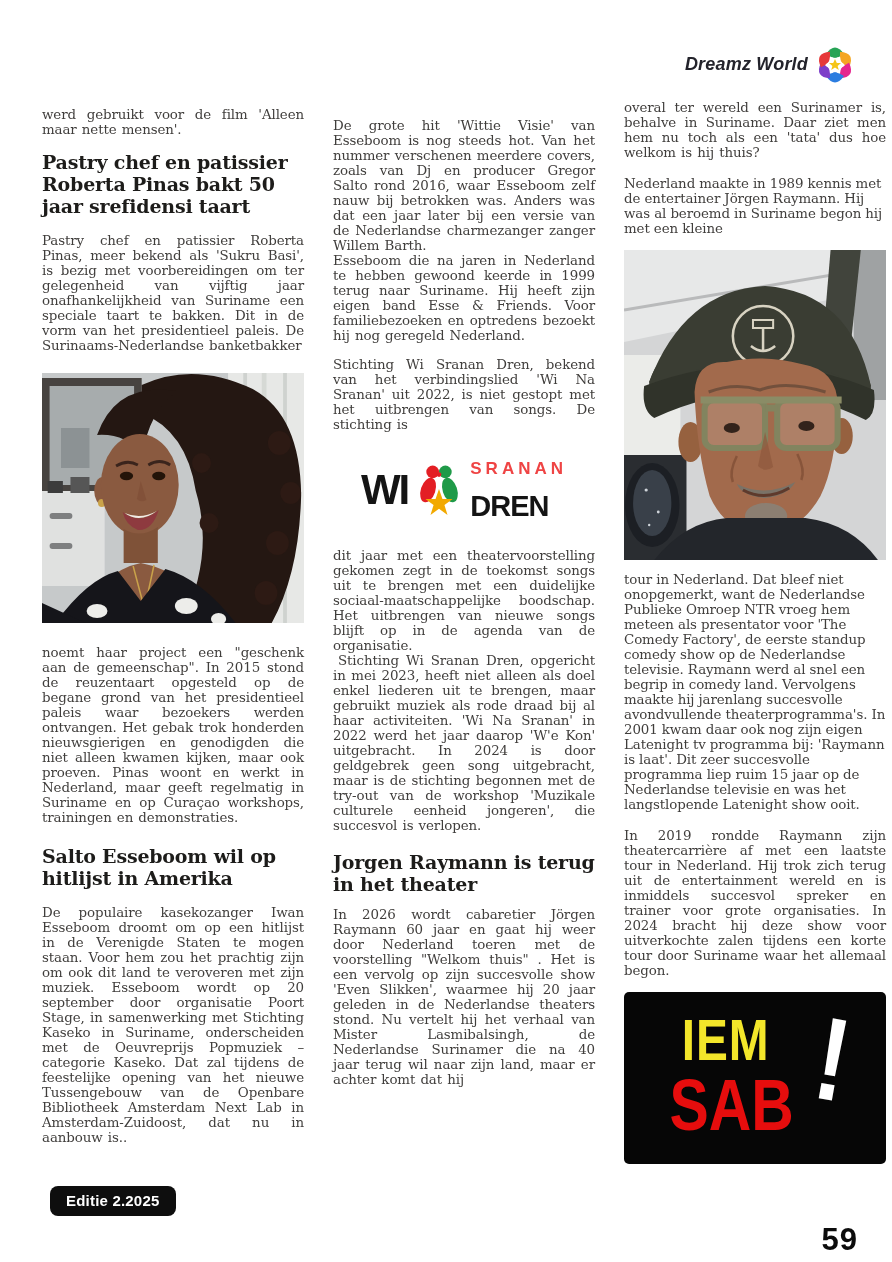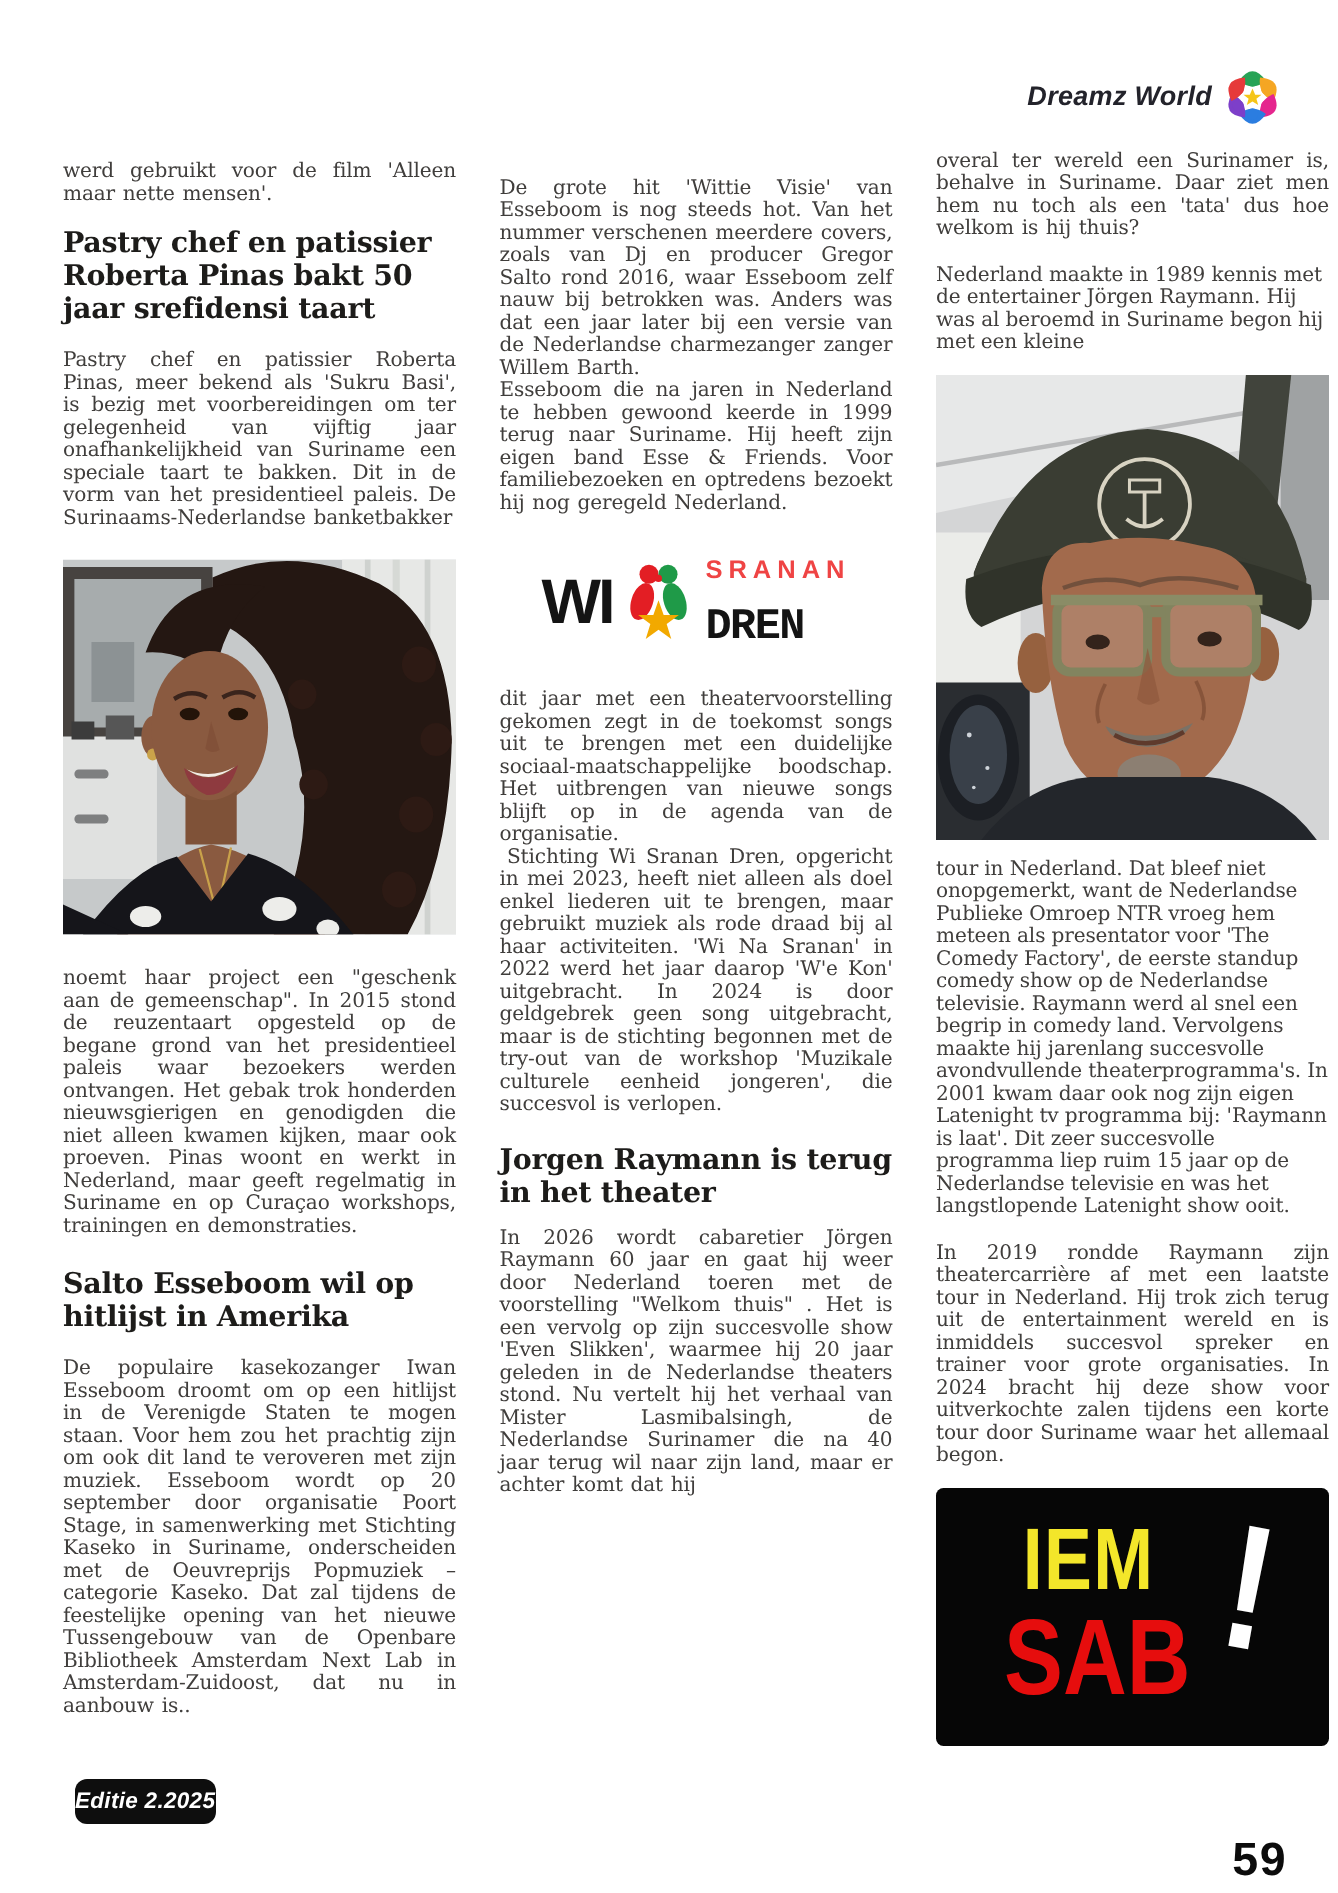--- a/index.html
+++ b/index.html
@@ -21,34 +21,34 @@
   .mt16{margin-top:16px!important;}.mt18{margin-top:18px!important;}.mt20{margin-top:20px!important;}
   .mt22{margin-top:22px!important;}
   .photo{display:block;width:100%;}
   
   .wi-logo{margin-top:22px;height:72px;display:flex;align-items:center;justify-content:center;
            font-family:"Liberation Sans",sans-serif;}
   .wi-word{font-size:42px;font-weight:900;color:#141414;letter-spacing:-2px;}
   .wi-icon{width:58px;height:62px;margin:0 2px;}
   .wi-stack{display:flex;flex-direction:column;line-height:1;}
   .wi-sranan{color:#ef4444;font-size:17px;font-weight:bold;letter-spacing:4px;}
-  .wi-dren{color:#141414;font-size:29px;font-weight:900;letter-spacing:-1px;margin-top:15px;font-family:Liberation Mono, monospace;}
+  .wi-dren{color:#141414;font-size:29px;font-weight:900;letter-spacing:-1px;margin-top:15px;}
   
   .iem-box{position:relative;margin-top:14px;width:100%;height:172px;background:#060606;
            border-radius:5px;overflow:hidden;font-family:"Liberation Sans",sans-serif;}
   .iem-top{position:absolute;left:54px;top:18px;font-size:52px;font-weight:900;color:#f3e62a;
            transform:scale(.92,1.12);letter-spacing:1px;}
   .iem-bottom{position:absolute;left:40px;top:76px;font-size:64px;font-weight:900;color:#e60d0d;
               transform:scale(.92,1.12);letter-spacing:0px;}
   .iem-bang{position:absolute;right:34px;top:8px;font-size:118px;font-weight:900;color:#ffffff;
             transform:rotate(10deg) scale(.8,1);line-height:1;}
   
   .edition-badge{position:absolute;left:50px;top:1186px;background:#0e0e0e;color:#ffffff;
-                 font-family:"Liberation Sans",sans-serif;font-style:italic;font-weight:bold;
-                 font-size:15px;padding:6px 0 7px;border-radius:8px;letter-spacing:.2px;}
+                 font-family:"Liberation Sans",sans-serif;font-weight:bold;
+                 font-size:15px;padding:6px 16px 7px;border-radius:8px;letter-spacing:.2px;}
   .page-number{position:absolute;right:34px;top:1174px;font-family:"Liberation Sans",sans-serif;
                font-weight:900;font-size:31px;color:#0c0c0c;letter-spacing:1px;margin-top:48px;}
 </style>
 </head>
 <body>
 
 <div class="page">
 
   <div class="brand">Dreamz World</div>
   <svg class="brand-logo" viewBox="-25 -25 50 50">
@@ -130,20 +130,21 @@
       </svg>
 
       <p class="mt22">noemt haar project een "geschenk aan de gemeenschap". In 2015 stond de reuzentaart opgesteld op de begane grond van het presidentieel paleis waar bezoekers werden ontvangen. Het gebak trok honderden nieuwsgierigen en genodigden die niet alleen kwamen kijken, maar ook proeven. Pinas  woont en werkt in Nederland, maar geeft regelmatig in Suriname en op Curaçao workshops, trainingen en demonstraties.</p>
       <h3 class="mt20">Salto Esseboom wil op hitlijst in Amerika</h3>
       <p class="mt16">De populaire kasekozanger Iwan Esseboom droomt om op een hitlijst in de Verenigde Staten te mogen staan.  Voor hem zou het  prachtig zijn om ook  dit land te veroveren met zijn muziek. Esseboom wordt op 20 september door organisatie Poort Stage, in samenwerking met Stichting Kaseko in Suriname,  onderscheiden met de Oeuvreprijs Popmuziek – categorie Kaseko. Dat zal tijdens de feestelijke opening van het nieuwe Tussengebouw van de Openbare Bibliotheek Amsterdam Next Lab in Amsterdam-Zuidoost, dat nu in aanbouw is..</p>
     </div>
 
     <div class="col" style="padding-top:18px;">
       <p>De grote hit 'Wittie Visie' van Esseboom is nog steeds hot.  Van het nummer verschenen meerdere covers, zoals van Dj en producer Gregor Salto rond 2016, waar Esseboom zelf nauw bij betrokken was. Anders was dat een jaar later bij een versie van de Nederlandse charmezanger zanger Willem Barth.</p>
       <p>Esseboom die na jaren in Nederland te hebben gewoond keerde in 1999 terug naar Suriname.  Hij heeft zijn eigen band Esse &amp; Friends. Voor familiebezoeken en optredens bezoekt hij nog geregeld Nederland.</p>
+      <p class="mt14">Stichting Wi Sranan Dren, bekend van het verbindingslied 'Wi Na Sranan' uit 2022, is niet gestopt met het uitbrengen van songs. De stichting is</p>
 
       <div class="wi-logo">
         <span class="wi-word">WI</span>
         <svg class="wi-icon" viewBox="0 0 64 64">
           <ellipse cx="20" cy="32" rx="8" ry="14" transform="rotate(18 20 32)" fill="#e31e24"></ellipse>
           <circle cx="25" cy="12" r="7" fill="#e31e24"></circle>
           <ellipse cx="44" cy="32" rx="8" ry="14" transform="rotate(-18 44 32)" fill="#1f9a48"></ellipse>
           <circle cx="39" cy="12" r="7" fill="#1f9a48"></circle>
           <circle cx="32" cy="15" r="2.6" fill="#e31e24"></circle>
           <polygon fill="#f2a900" points="32,31 35.8,42 47,42 38,48.6 41.4,59.5 32,52.8 22.6,59.5 26,48.6 17,42 28.2,42"></polygon>

